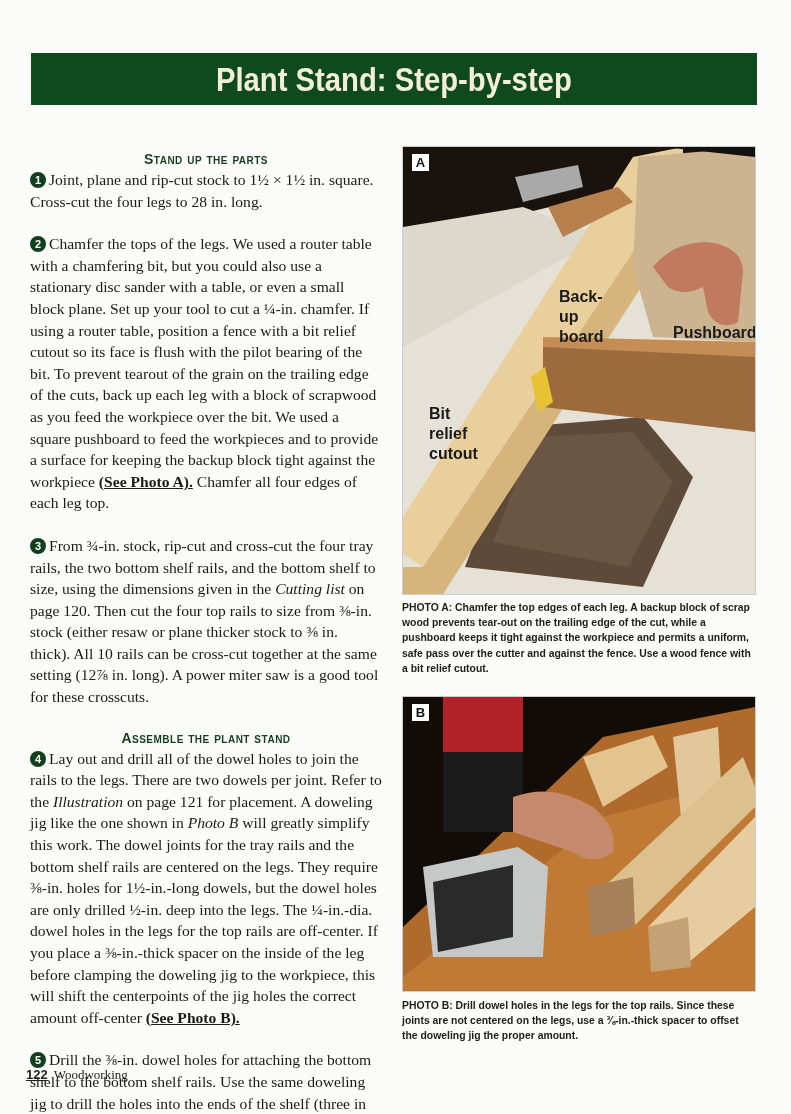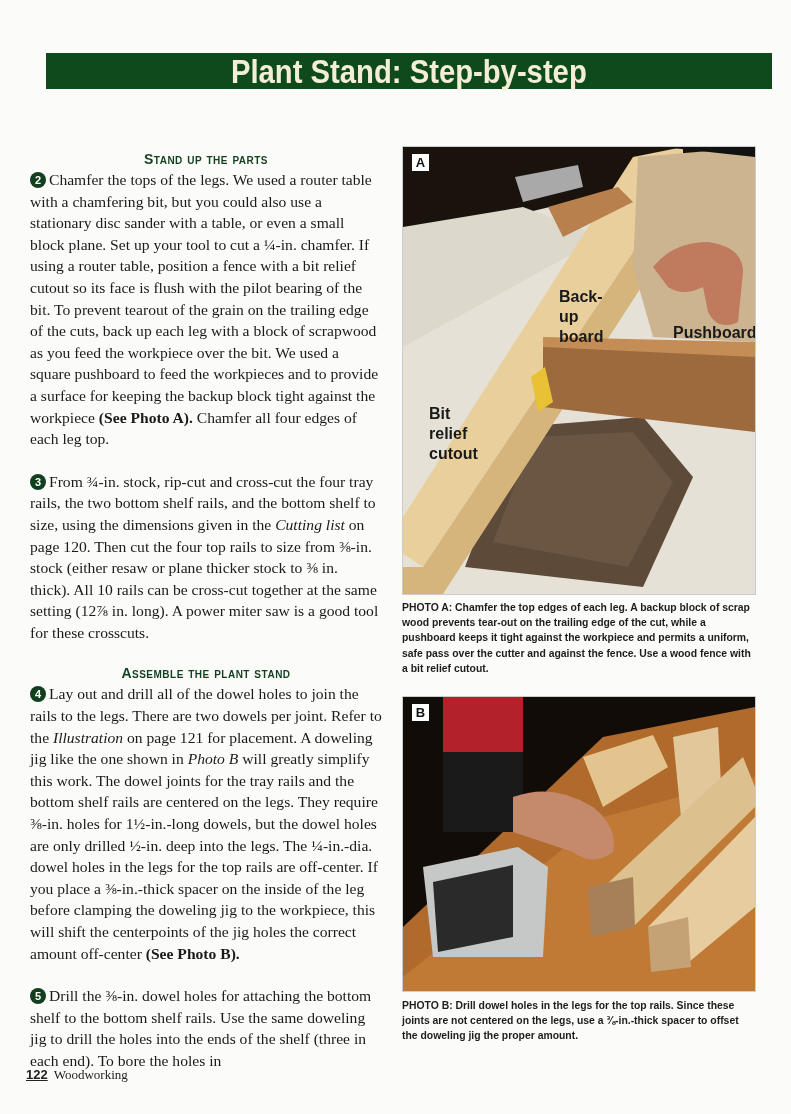--- a/index.html
+++ b/index.html
@@ -1,21 +1,21 @@
 <!DOCTYPE html>
 <html><head>
 <meta charset="utf-8">
 <style>
   html, body { margin: 0; padding: 0; }
   body {
     width: 791px; height: 1114px; background: #fbfbf9; position: relative; overflow: hidden;
     font-family: "DejaVu Serif", "Liberation Serif", serif; color: #1a1a1a;
   }
   .banner {
-    position: absolute; left: 46px; top: 53px; width: 726px; height: 36px;
+    position: absolute; left: 31px; top: 53px; width: 726px; height: 52px;
     background: #0f4a1c; display: flex; align-items: center; justify-content: center;
   }
   .banner h1 {
     margin: 0; color: #f4efd4; font-family: "Liberation Sans", sans-serif; font-weight: bold;
     font-size: 34px; letter-spacing: 0px; transform: scaleX(0.86);
   }
   .left-col {
     position: absolute; left: 30px; top: 150px; width: 352px;
     font-family: "Liberation Serif", serif; font-size: 15.6px; line-height: 21.6px;
   }
@@ -23,21 +23,21 @@
     text-align: center; color: #123f1d; font-family: "Liberation Sans", sans-serif;
     font-weight: bold; font-size: 14px; font-variant: small-caps; letter-spacing: 0.5px;
     margin: 0 0 1px 0; line-height: 18px;
   }
   .para { margin: 0 0 21px 0; }
   .stepnum {
     display: inline-block; width: 16px; height: 16px; border-radius: 50%;
     background: #123f1d; color: #fff; font-family: "Liberation Sans", sans-serif; font-weight: bold;
     font-size: 11px; line-height: 16px; text-align: center; vertical-align: 1px; margin-right: 3px;
   }
-  .para b { font-weight: bold; }
+  .para b { font-weight: bold; text-decoration: underline; }
   .para i { font-style: italic; }
   .photo {
     position: absolute; background: #2a1d12; overflow: hidden; border: 1px solid #ccc;
   }
   .photo-a { left: 402px; top: 146px; width: 352px; height: 447px; }
   .photo-b { left: 402px; top: 696px; width: 352px; height: 294px; }
   .photo-tag {
     position: absolute; left: 9px; top: 7px; width: 17px; height: 17px; background: #fff;
     font-family: "Liberation Sans", sans-serif; font-weight: bold; font-size: 13px; line-height: 17px; text-align: center; color: #111;
   }
@@ -58,20 +58,23 @@
 </style>
 </head>
 <body>
 
 <div class="banner">
   <h1>Plant Stand: Step-by-step</h1>
 </div>
 
 <div class="left-col">
   <div class="section-head">Stand up the parts</div>
+  <p class="para">
+    <span class="stepnum">1</span><span>Joint, plane and rip-cut stock to 1½ × 1½ in. square. Cross-cut the four legs to 28 in. long.</span>
+  </p>
   <p class="para">
     <span class="stepnum">2</span><span>Chamfer the tops of the legs. We used a router table with a chamfering bit, but you could also use a stationary disc sander with a table, or even a small block plane. Set up your tool to cut a ¼-in. chamfer. If using a router table, position a fence with a bit relief cutout so its face is flush with the pilot bearing of the bit. To prevent tearout of the grain on the trailing edge of the cuts, back up each leg with a block of scrapwood as you feed the workpiece over the bit. We used a square pushboard to feed the workpieces and to provide a surface for keeping the backup block tight against the workpiece </span><b>(See Photo A).</b><span> Chamfer all four edges of each leg top.</span>
   </p>
   <p class="para" style="">
     <span class="stepnum">3</span><span>From ¾-in. stock, rip-cut and cross-cut the four tray rails, the two bottom shelf rails, and the bottom shelf to size, using the dimensions given in the </span><i>Cutting list</i><span> on page 120. Then cut the four top rails to size from ⅜-in. stock (either resaw or plane thicker stock to ⅜ in. thick). All 10 rails can be cross-cut together at the same setting (12⅞ in. long). A power miter saw is a good tool for these crosscuts.</span>
   </p>
   <div class="section-head">Assemble the plant stand</div>
   <p class="para">
     <span class="stepnum">4</span><span>Lay out and drill all of the dowel holes to join the rails to the legs. There are two dowels per joint. Refer to the </span><i>Illustration</i><span> on page 121 for placement. A doweling jig like the one shown in </span><i>Photo B</i><span> will greatly simplify this work. The dowel joints for the tray rails and the bottom shelf rails are centered on the legs. They require ⅜-in. holes for 1½-in.-long dowels, but the dowel holes are only drilled ½-in. deep into the legs. The ¼-in.-dia. dowel holes in the legs for the top rails are off-center. If you place a ⅜-in.-thick spacer on the inside of the leg before clamping the doweling jig to the workpiece, this will shift the centerpoints of the jig holes the correct amount off-center </span><b>(See Photo B).</b>
   </p>

